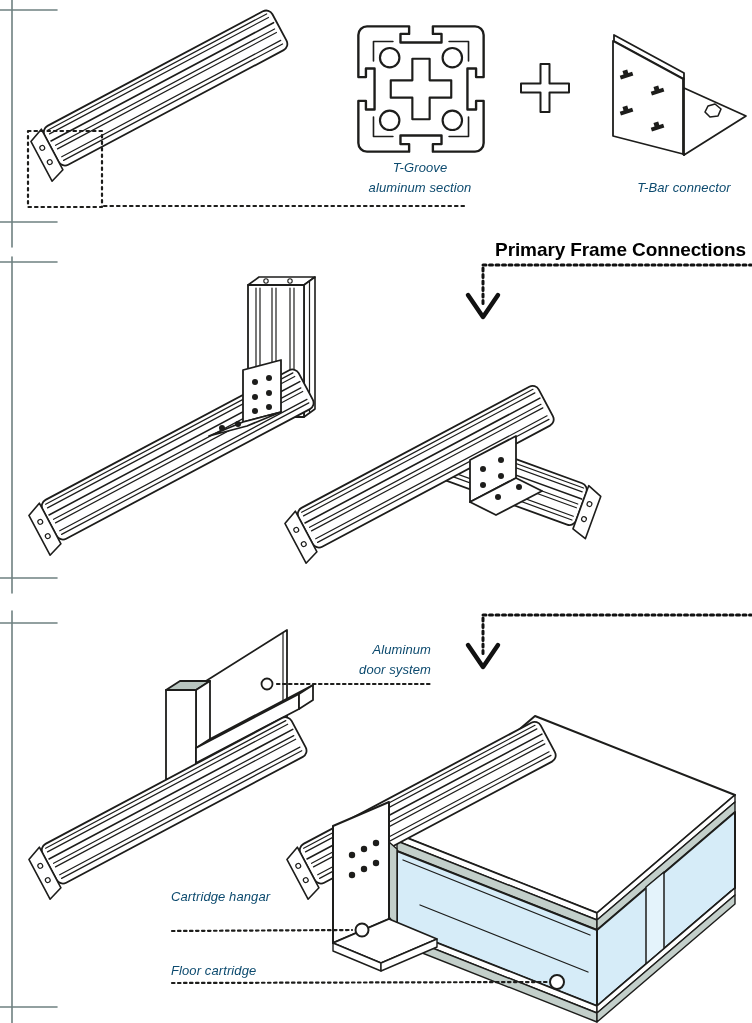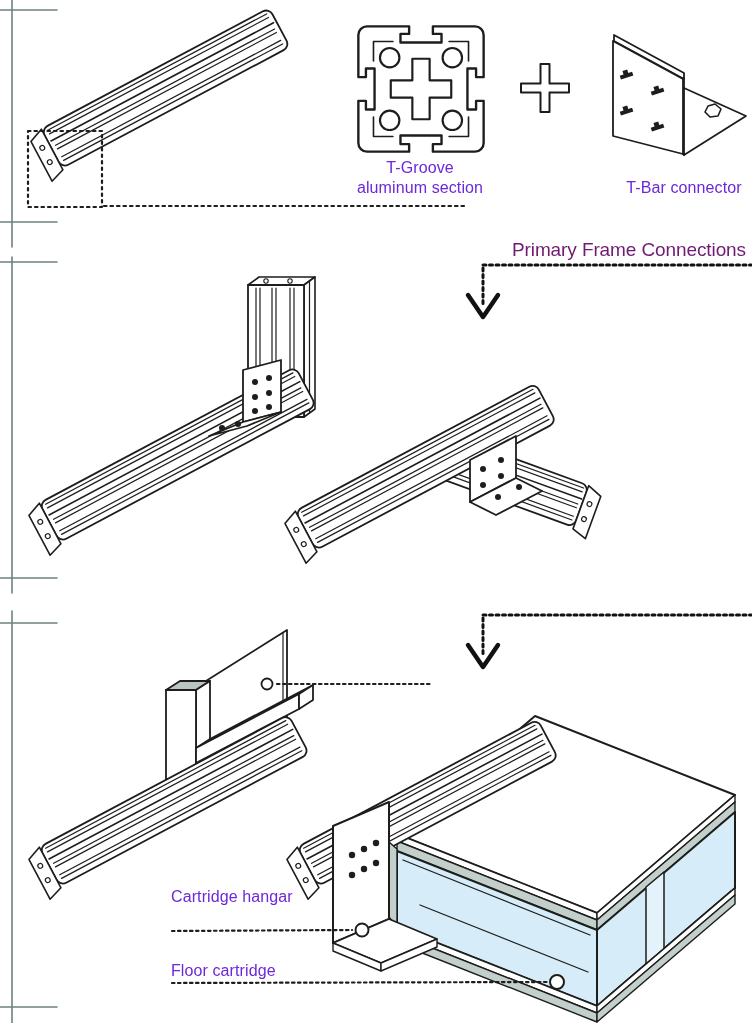--- a/index.html
+++ b/index.html
@@ -2,28 +2,28 @@
 <html><head>
 <meta charset="utf-8">
 <style>
   html,body{margin:0;padding:0;background:#fff;}
   .canvas{
     position:relative;width:752px;height:1023px;background:#ffffff;
     font-family:"Liberation Sans",sans-serif;color:#1d1d1b;overflow:hidden;
   }
   .art{position:absolute;left:0;top:0;}
   .label{
-    position:absolute;white-space:pre-line;font-size:16px;line-height:20px;
-    color:#6d28d9;letter-spacing:.1px;
+    position:absolute;white-space:pre-line;font-size:13px;line-height:20px;
+    color:#0c4a6e;letter-spacing:.1px;font-style:italic;
   }
   .label.center{text-align:center;}
   .label.right{text-align:right;}
   .header{
-    position:absolute;font-weight:normal;font-size:19px;letter-spacing:-.1px;
-    color:#701a75;text-align:left;white-space:nowrap;
+    position:absolute;font-weight:bold;font-size:19px;letter-spacing:-.1px;
+    color:#000000;text-align:left;white-space:nowrap;
   }
 </style>
 </head>
 <body>
 
 <div class="canvas">
 
 <svg class="art" width="752" height="1023" viewBox="0 0 752 1023" stroke-linejoin="round" stroke-linecap="round">
 
   <g stroke="#6f8181" stroke-width="1.6" fill="none">
@@ -294,18 +294,20 @@
 </svg>
 
 <div class="label center" style="left:315px;top:158px;width:210px;">T-Groove
 aluminum section</div>
 
 <div class="label center" style="left:584px;top:178px;width:200px;">T-Bar connector</div>
 
 <div class="header" style="right:6px;top:239px;">Primary Frame Connections</div>
 
 
+<div class="label right" style="right:321px;top:640px;width:160px;">Aluminum
+door system</div>
 
 <div class="label" style="left:171px;top:887px;">Cartridge hangar</div>
 
 <div class="label" style="left:171px;top:961px;">Floor cartridge</div>
 
 </div>
 
 </body></html>

